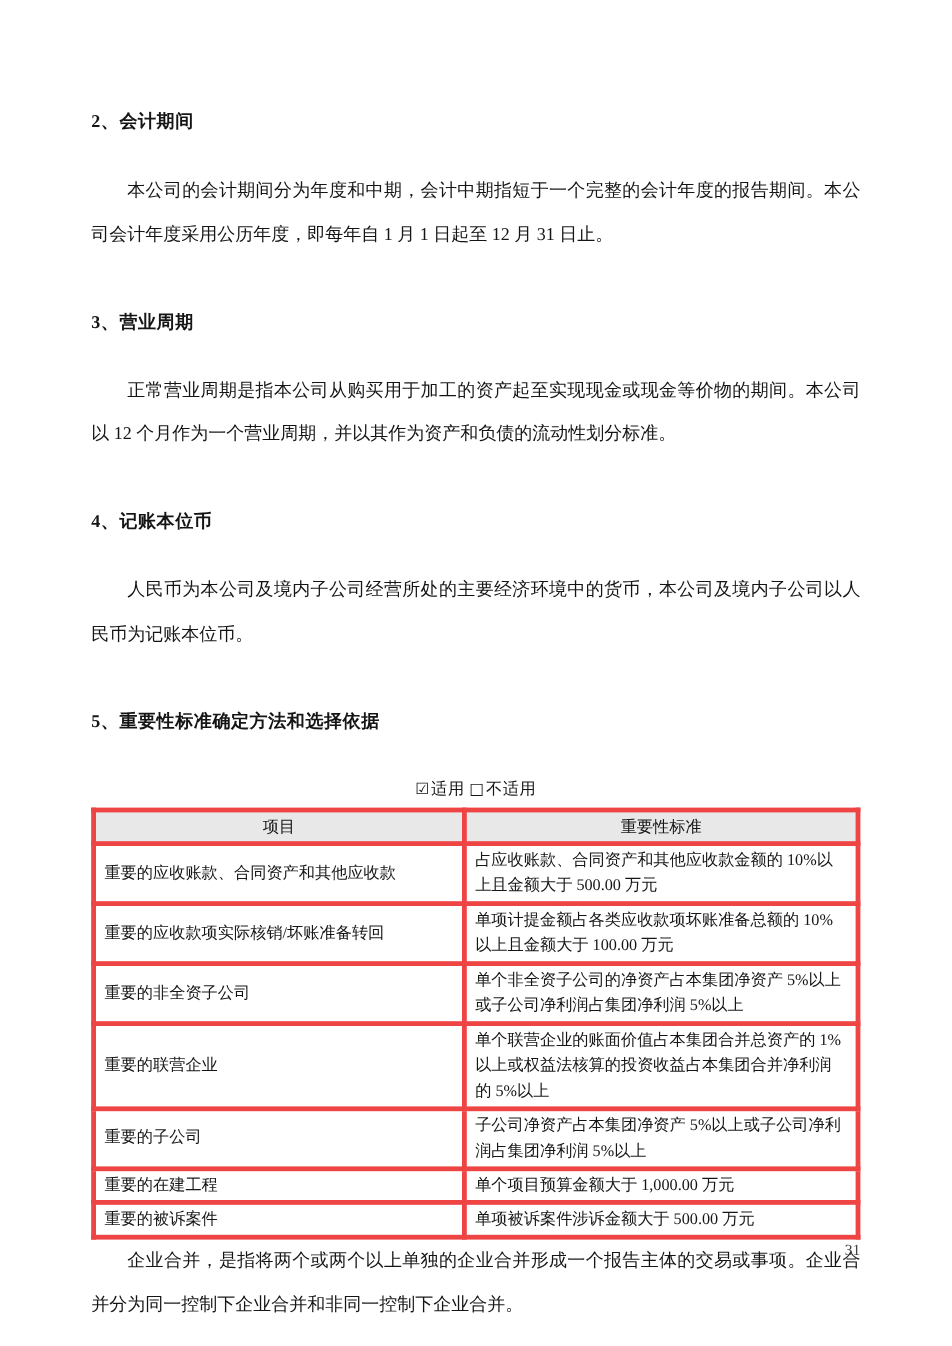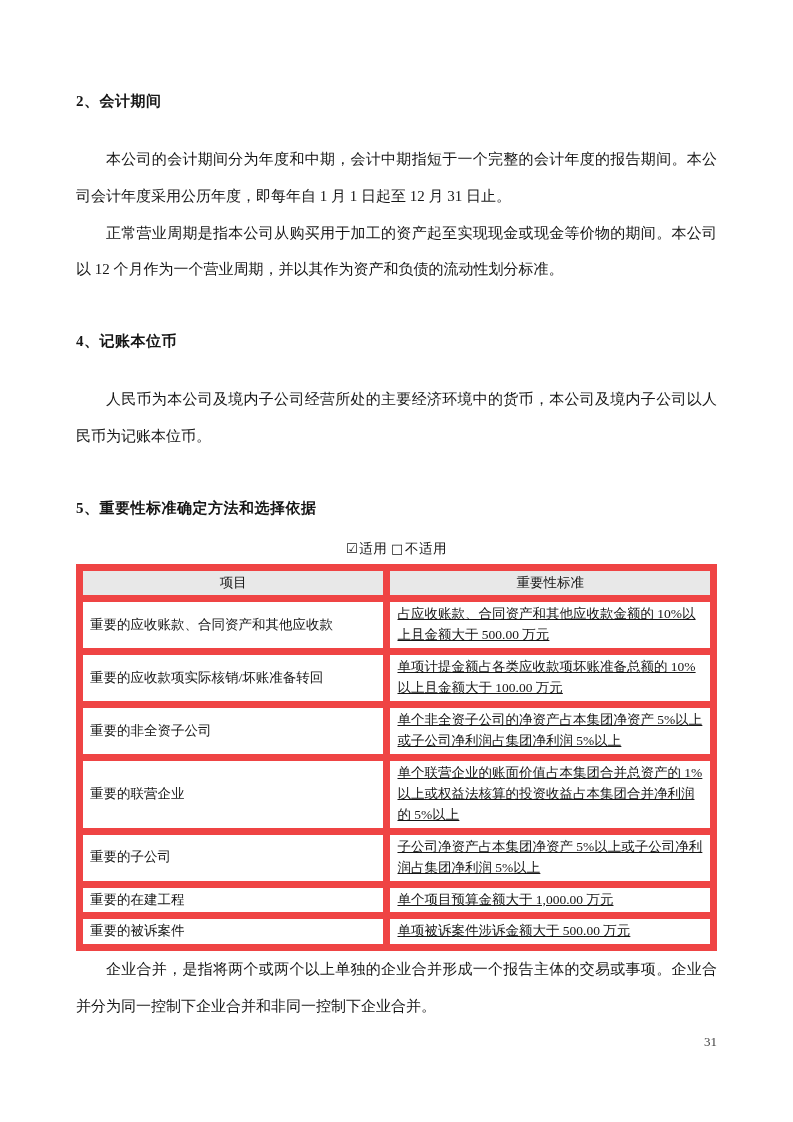--- a/index.html
+++ b/index.html
@@ -33,58 +33,59 @@
     font-size: 13.5px;
     margin: 0 0 6px 0;
     letter-spacing: 0.5px;
     text-align: center;
   }
   .cbx {
     font-family: "DejaVu Sans", sans-serif;
     font-size: 13px;
     margin-right: 1px;
   }
-  .gap-after-heading-small { margin-bottom: 22px; }
+  .gap-after-heading-small { margin-bottom: 38px; }
   table.materiality {
     width: 100%;
     border-collapse: collapse;
     table-layout: fixed;
     font-size: 13.5px;
   }
   table.materiality th, table.materiality td {
-    border: 7px solid #ef4444;
+    border: 4px solid #ef4444;
     padding: 2px 7px;
     line-height: 1.55;
     vertical-align: middle;
   }
   table.materiality th {
     background: #e8e8e8;
     font-weight: normal;
     text-align: center;
     height: 20px;
   }
   table.materiality col.col-item { width: 48.5%; }
   table.materiality col.col-criteria { width: 51.5%; }
-  table.materiality td.c2 { text-align: left; text-decoration: underline; }
+  table.materiality td.c2 { text-align: left; }
   .page-number {
     position: absolute;
     top: 1034px;
     right: 76px;
     font-size: 13px;
     color: #404040;
   }
 </style>
 </head>
 <body>
 
 <div class="page">
 
   <h2 class="sec-heading">2、会计期间</h2>
   <p class="para">本公司的会计期间分为年度和中期，会计中期指短于一个完整的会计年度的报告期间。本公司会计年度采用公历年度，即每年自 1 月 1 日起至 12 月 31 日止。</p>
 
+  <h2 class="sec-heading gap">3、营业周期</h2>
   <p class="para">正常营业周期是指本公司从购买用于加工的资产起至实现现金或现金等价物的期间。本公司以 12 个月作为一个营业周期，并以其作为资产和负债的流动性划分标准。</p>
 
   <h2 class="sec-heading gap">4、记账本位币</h2>
   <p class="para">人民币为本公司及境内子公司经营所处的主要经济环境中的货币，本公司及境内子公司以人民币为记账本位币。</p>
 
   <h2 class="sec-heading gap gap-after-heading-small">5、重要性标准确定方法和选择依据</h2>
 
   <p class="applicability">
     <span class="cbx">☑</span><span>适用</span>
     <span class="cbx">□</span><span>不适用</span>

